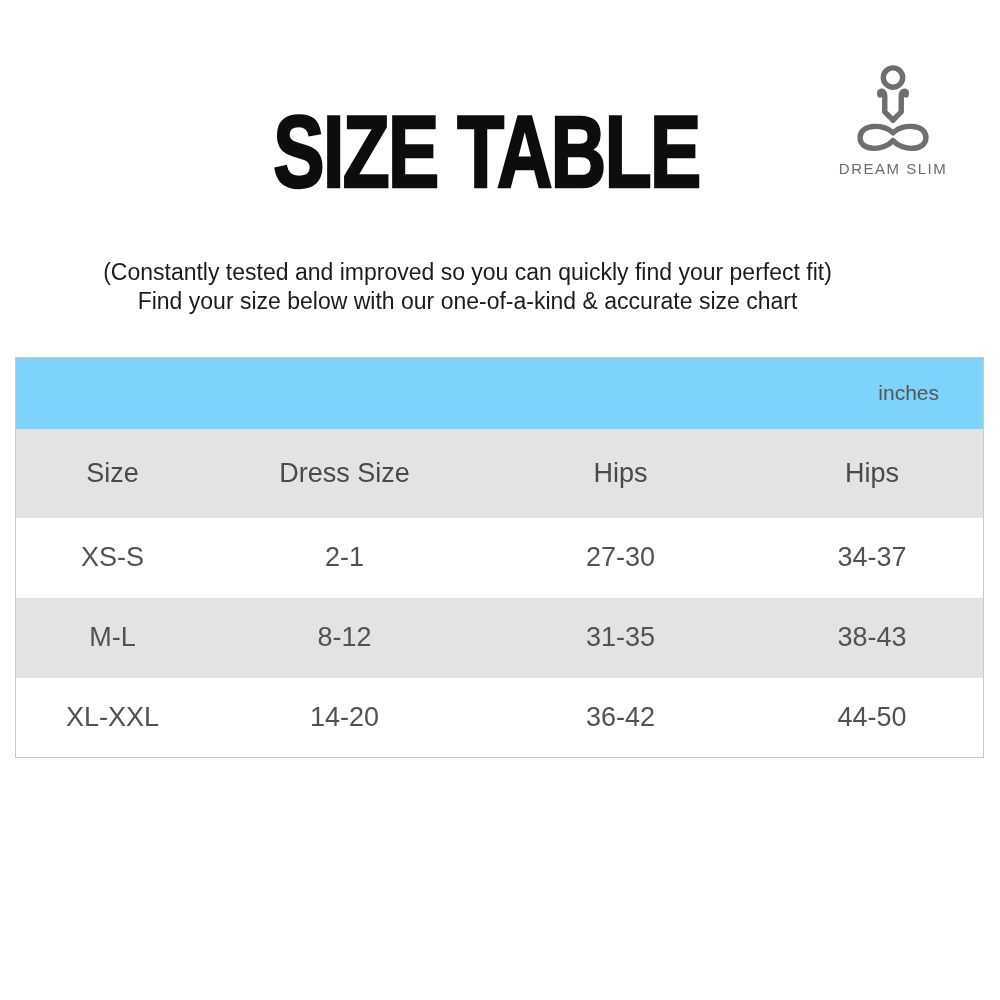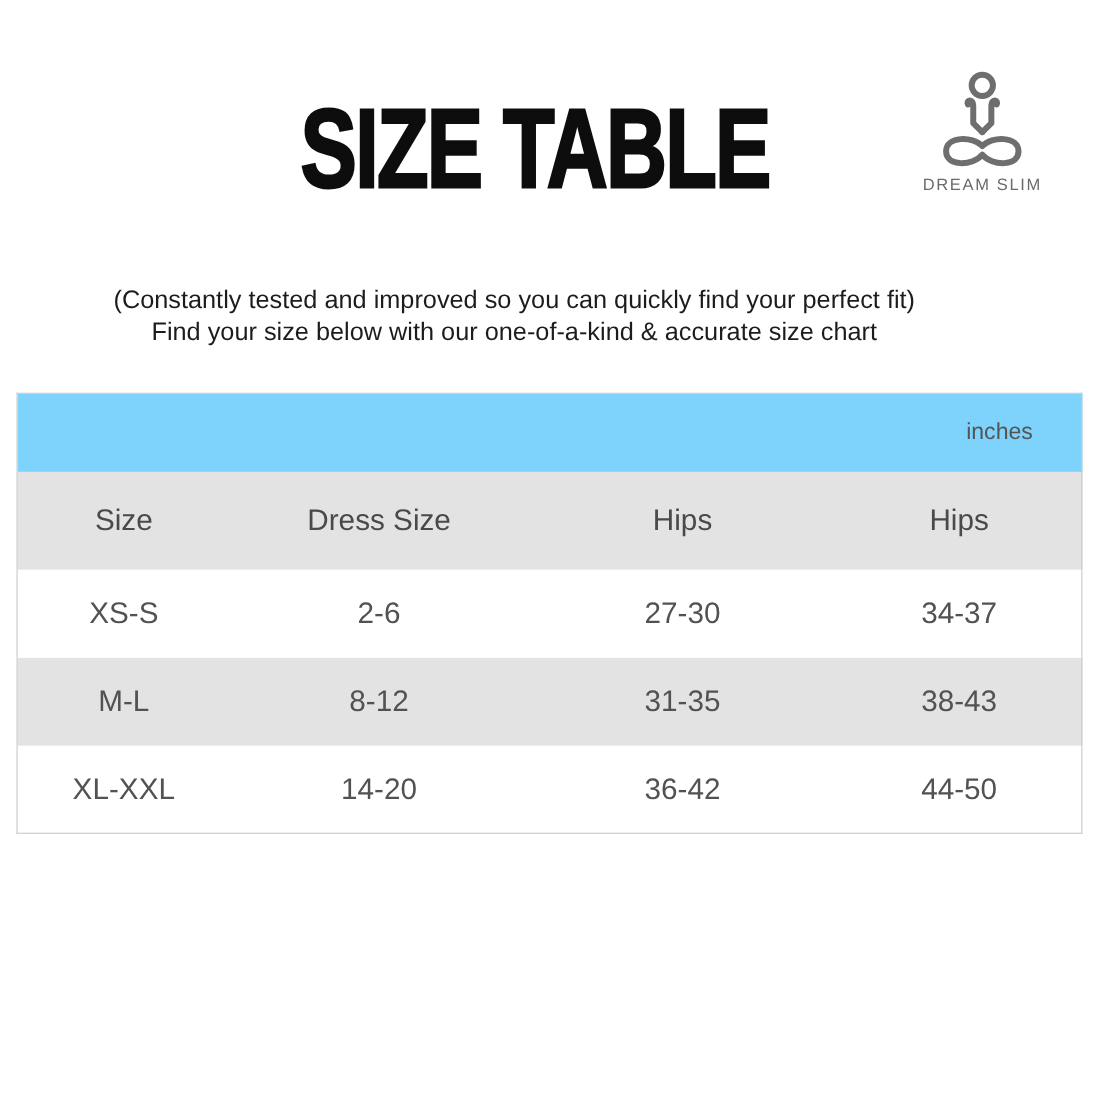--- a/index.html
+++ b/index.html
@@ -1,20 +1,20 @@
 <!DOCTYPE html>
 <html><head>
 <meta charset="utf-8">
 <style>
   * { margin:0; padding:0; box-sizing:border-box; }
   html,body { width:1000px; height:1000px; background:#ffffff;
     font-family:"Liberation Sans", sans-serif; position:relative; overflow:hidden; }
 
   
-  .title-wrap { position:absolute; top:88px; left:0; width:950px; text-align:center;padding-left:22px; }
+  .title-wrap { position:absolute; top:104px; left:0; width:950px; text-align:center;padding-left:22px; }
   .title {
     display:inline-block;
     font-size:96px; font-weight:bold; color:#0d0d0d;
     letter-spacing:-2px; line-height:90px; white-space:nowrap;
     transform:scale(0.80, 1.06); transform-origin:center top;
     -webkit-text-stroke:2.5px #0d0d0d;
   }
 
   
   .brand { position:absolute; top:64px; left:828px; width:130px; text-align:center; }
@@ -75,21 +75,21 @@
       <td colspan="4">inches</td>
     </tr>
     <tr class="header-row">
       <td>Size</td>
       <td>Dress Size</td>
       <td>Hips</td>
       <td>Hips</td>
     </tr>
     <tr class="data-row row-white">
       <td>XS-S</td>
-      <td>2-6</td>
+      <td>2-1</td>
       <td>27-30</td>
       <td>34-37</td>
     </tr>
     <tr class="data-row row-gray">
       <td>M-L</td>
       <td>8-12</td>
       <td>31-35</td>
       <td>38-43</td>
     </tr>
     <tr class="data-row row-white">

